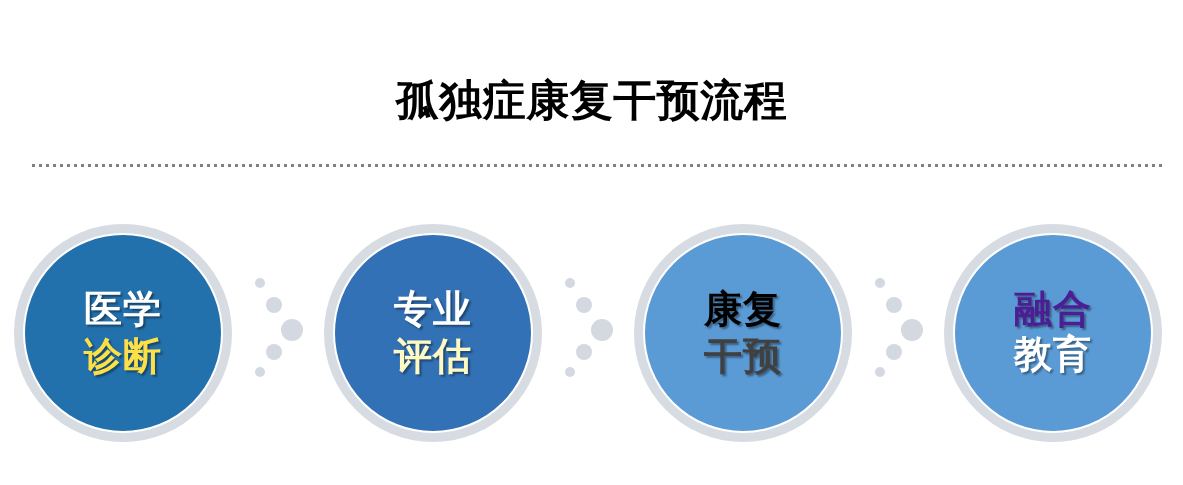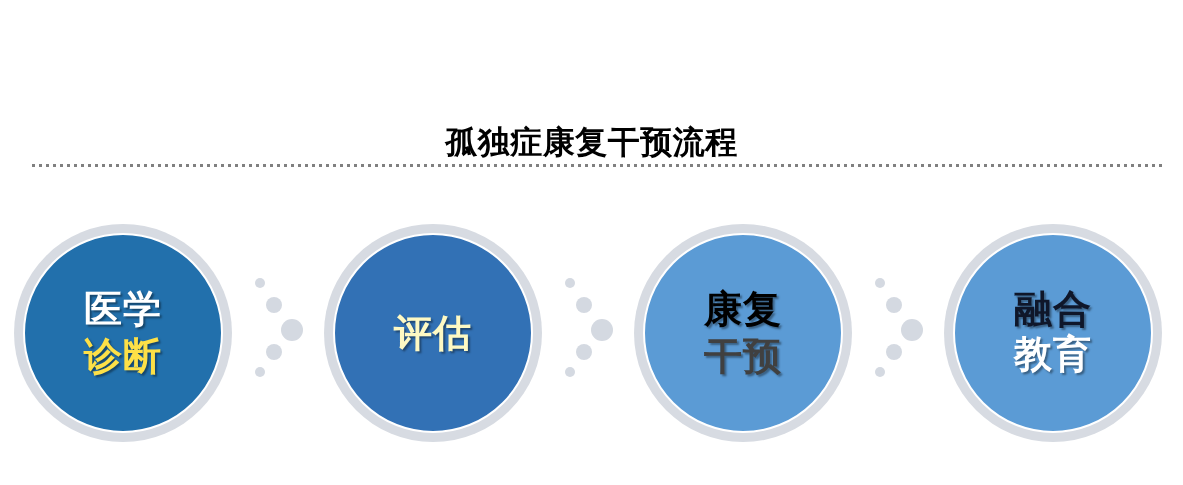--- a/index.html
+++ b/index.html
@@ -24,27 +24,26 @@
     background: #ffffff;
   }
 
   
   #title {
     position: absolute;
     left: 0;
     top: 74px;
     width: 1183px;
     text-align: center;
-    font-size: 32px;
+    font-size: 43px;
     line-height: 52px;
     font-weight: bold;
     color: #000000;
     letter-spacing: 0.5px;
     white-space: nowrap;
-    margin-top: 42px;
   }
 
   
   #divider {
     position: absolute;
     left: 32px;
     top: 164px;
     width: 1133px;
     height: 3px;
     background-image: linear-gradient(to right, #808080 0px, #808080 3px, rgba(0,0,0,0) 3px, rgba(0,0,0,0) 7px);
@@ -160,20 +159,21 @@
       <div class="dot d0" style="background: rgb(212, 217, 225);"></div>
       <div class="dot d1" style="background: rgb(212, 217, 225);"></div>
       <div class="dot d2" style="background: rgb(212, 217, 225);"></div>
       <div class="dot d3" style="background: rgb(212, 217, 225);"></div>
       <div class="dot d4" style="background: rgb(212, 217, 225);"></div>
     </div>
 
     <div class="node" id="node-1">
       <div class="ring" style="background: rgb(215, 219, 226);"></div>
       <div class="disc" id="disc-1" style="background: rgb(50, 113, 181);">
+        <div class="lbl" style="color: rgb(255, 255, 255);">专业</div>
         <div class="lbl" style="color: #fef9c3;">评估</div>
       </div>
     </div>
 
     <div class="connector" id="conn-1">
       <div class="dot d0" style="background: rgb(212, 217, 225);"></div>
       <div class="dot d1" style="background: rgb(212, 217, 225);"></div>
       <div class="dot d2" style="background: rgb(212, 217, 225);"></div>
       <div class="dot d3" style="background: rgb(212, 217, 225);"></div>
       <div class="dot d4" style="background: rgb(212, 217, 225);"></div>
@@ -191,19 +191,19 @@
       <div class="dot d0" style="background: rgb(212, 217, 225);"></div>
       <div class="dot d1" style="background: rgb(212, 217, 225);"></div>
       <div class="dot d2" style="background: rgb(212, 217, 225);"></div>
       <div class="dot d3" style="background: rgb(212, 217, 225);"></div>
       <div class="dot d4" style="background: rgb(212, 217, 225);"></div>
     </div>
 
     <div class="node" id="node-3">
       <div class="ring" style="background: rgb(215, 219, 226);"></div>
       <div class="disc" id="disc-3" style="background: rgb(91, 155, 213);">
-        <div class="lbl" style="color: #0f172a;">融合</div>
+        <div class="lbl" style="color: #4c1d95;">融合</div>
         <div class="lbl" style="color: rgb(255, 255, 255); font-family: Liberation Mono, monospace;">教育</div>
       </div>
     </div>
 
   </div>
 </div>
 
 </body></html>

